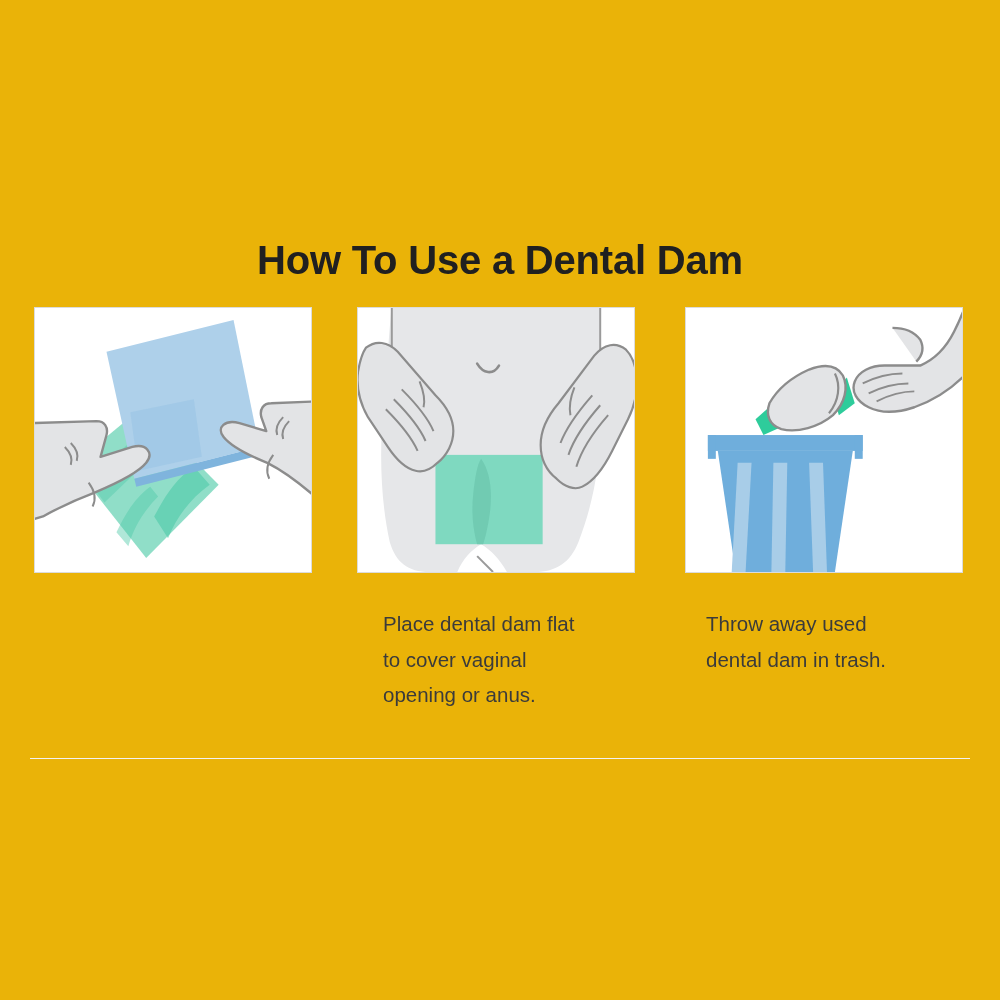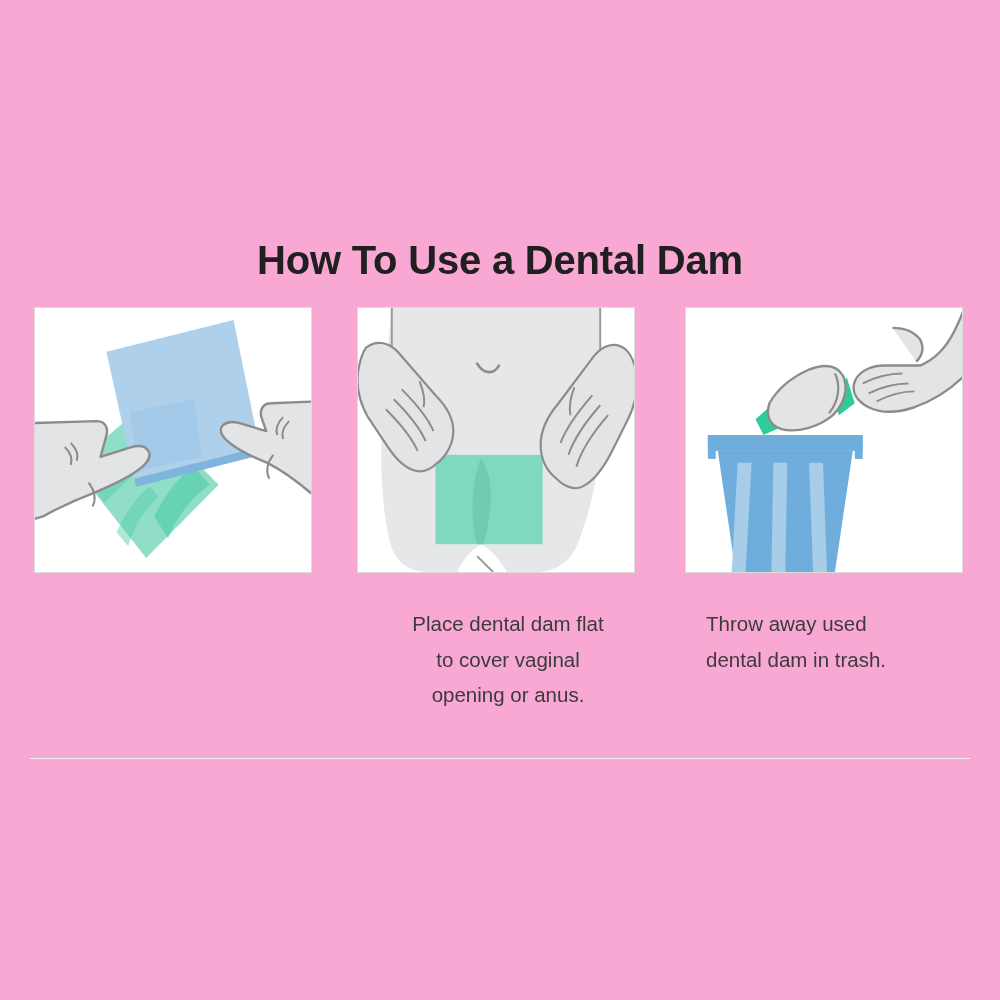--- a/index.html
+++ b/index.html
@@ -3,21 +3,21 @@
 <meta charset="utf-8">
 <style>
   html,body{margin:0;padding:0;}
   body{
     width:1000px;height:1000px;
     background:#ffffff;
     font-family:"Liberation Sans","DejaVu Sans",sans-serif;
     overflow:hidden;
     position:relative;
   }
-  #page{position:absolute;left:0;top:0;width:1000px;height:1000px;background:#f9a8d4;}
+  #page{position:absolute;left:0;top:0;width:1000px;height:1000px;background:#eab308;}
 
   
   #title{
     position:absolute;left:0;top:240px;width:1000px;
     text-align:center;
     font-size:40px;
     font-weight:bold;
     letter-spacing:-0.2px;
     color:#202020;
     line-height:1;
@@ -41,21 +41,21 @@
   
   .caption{
     position:absolute;
     top:606px;
     font-size:20.5px;
     line-height:35.5px;
     color:#3b3b3b;
     white-space:pre-line;
   }
   #caption-1{left:55px;width:250px;}
-  #caption-2{left:383px;width:250px;text-align:center;}
+  #caption-2{left:383px;width:250px;}
   #caption-3{left:706px;width:265px;}
 
   
   #footer-rule{
     position:absolute;left:30px;top:758px;width:940px;height:1px;
     background:#f2f2f2;
   }
 </style>
 </head>
 <body>

